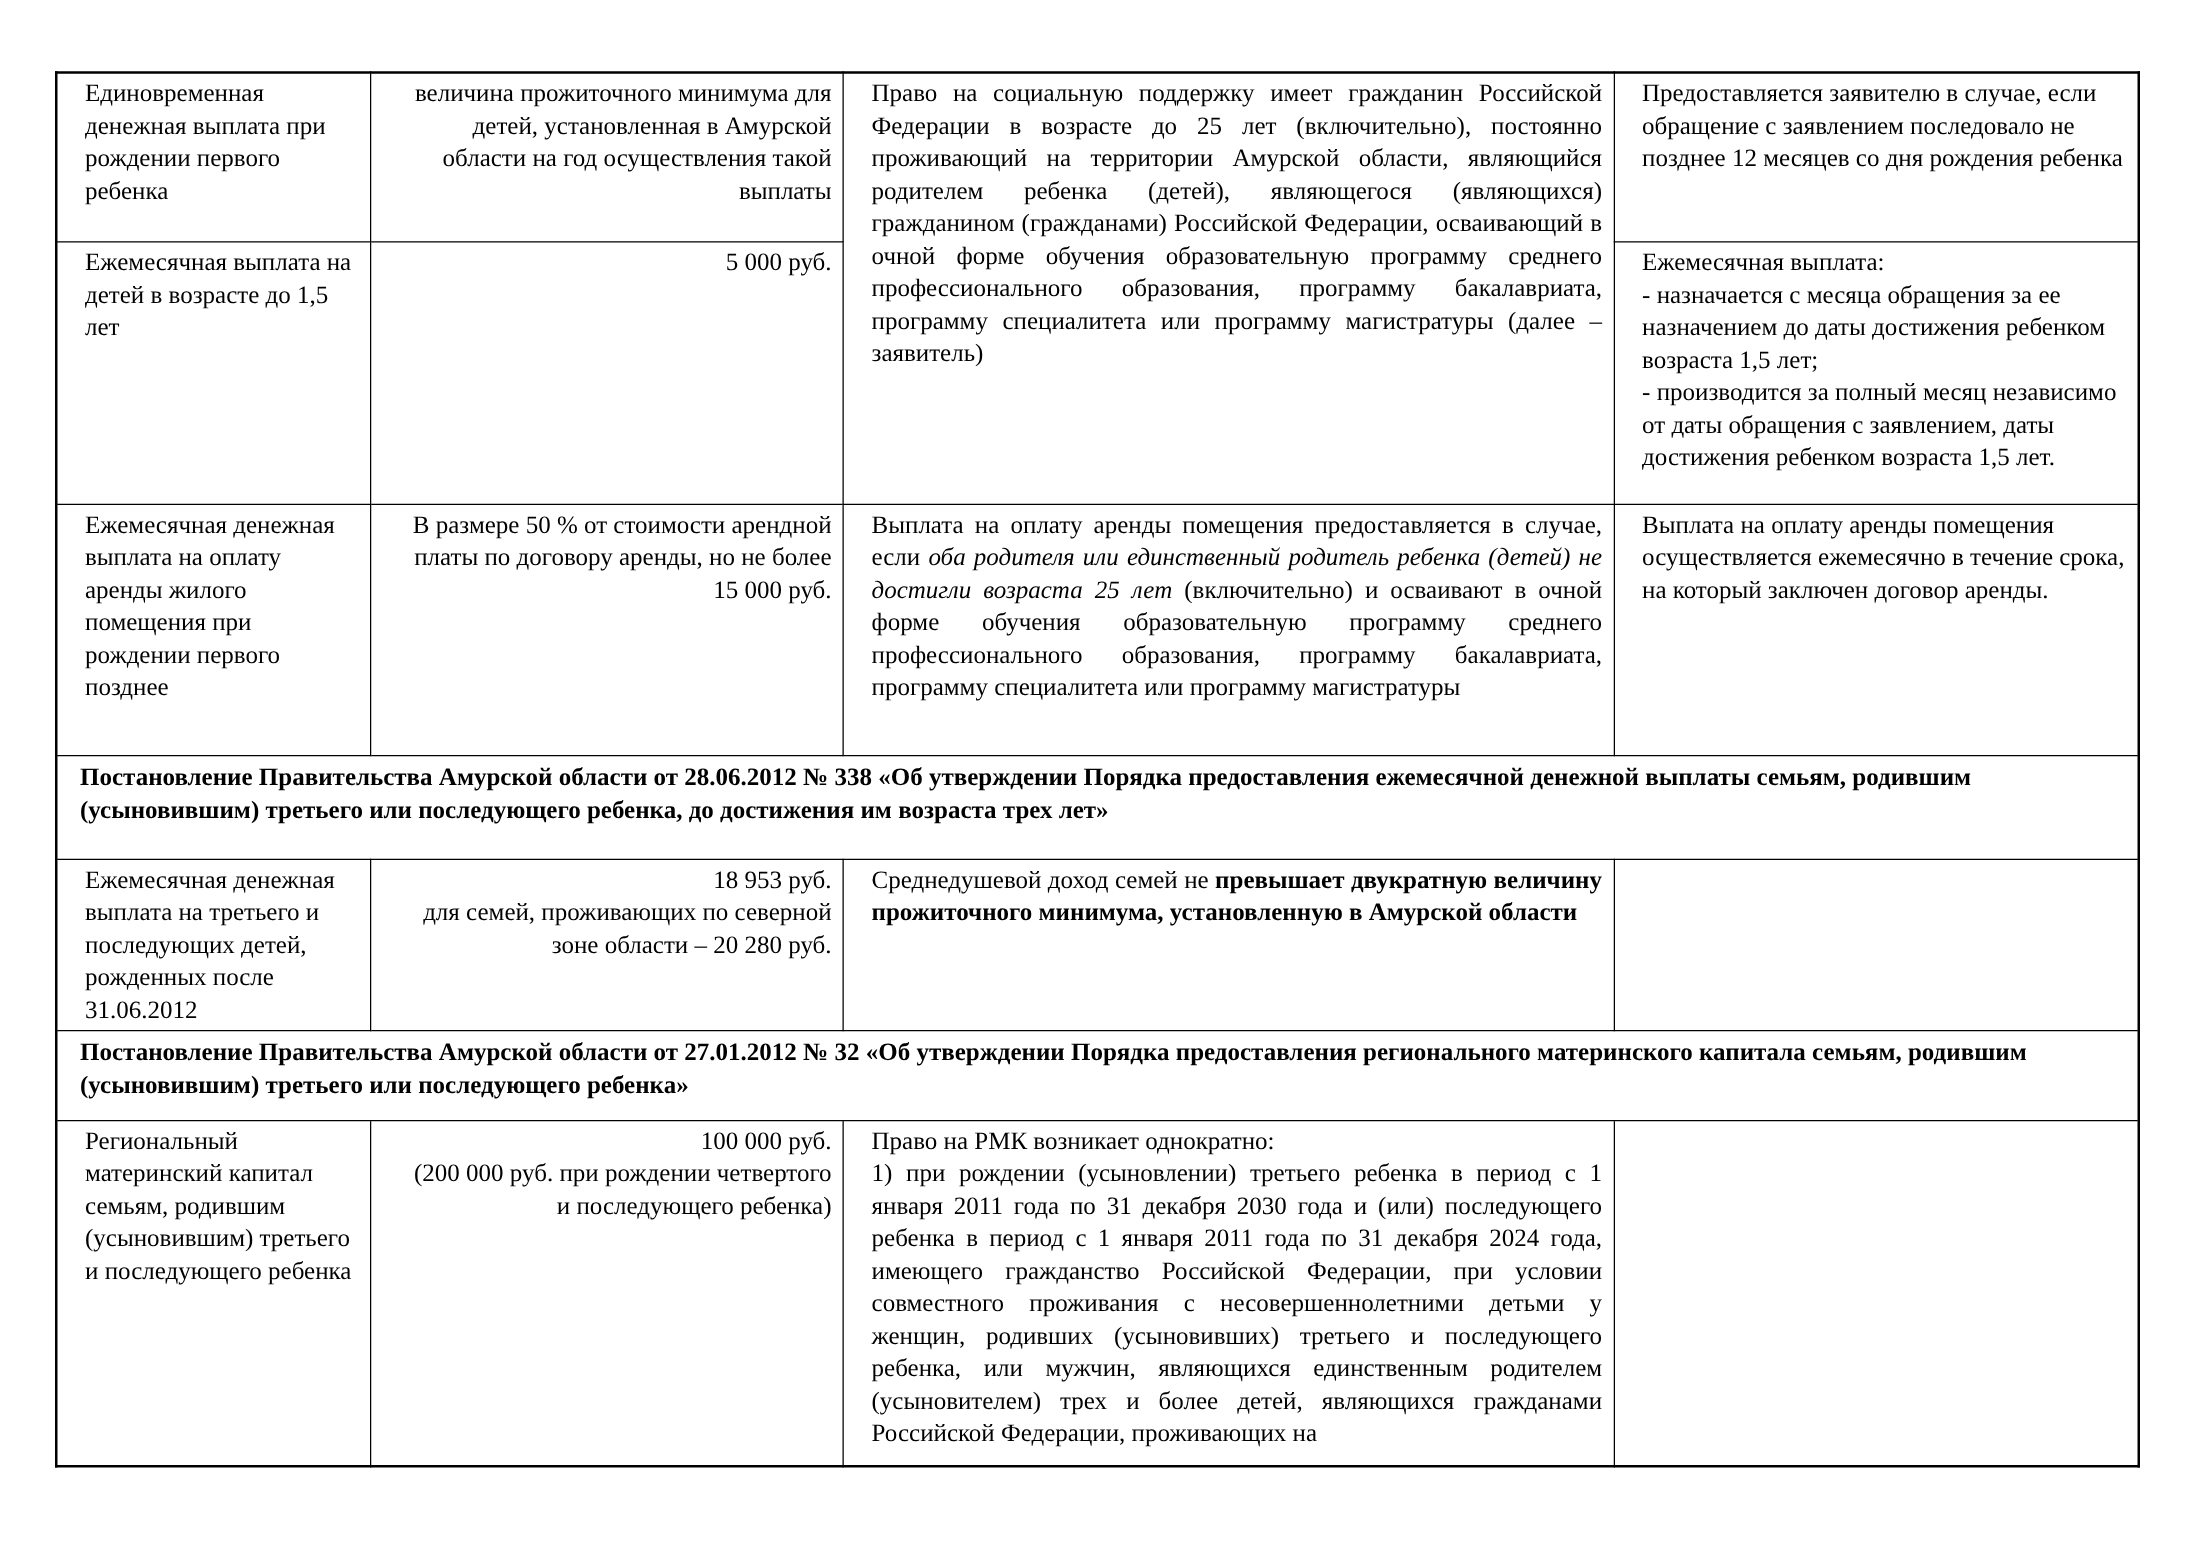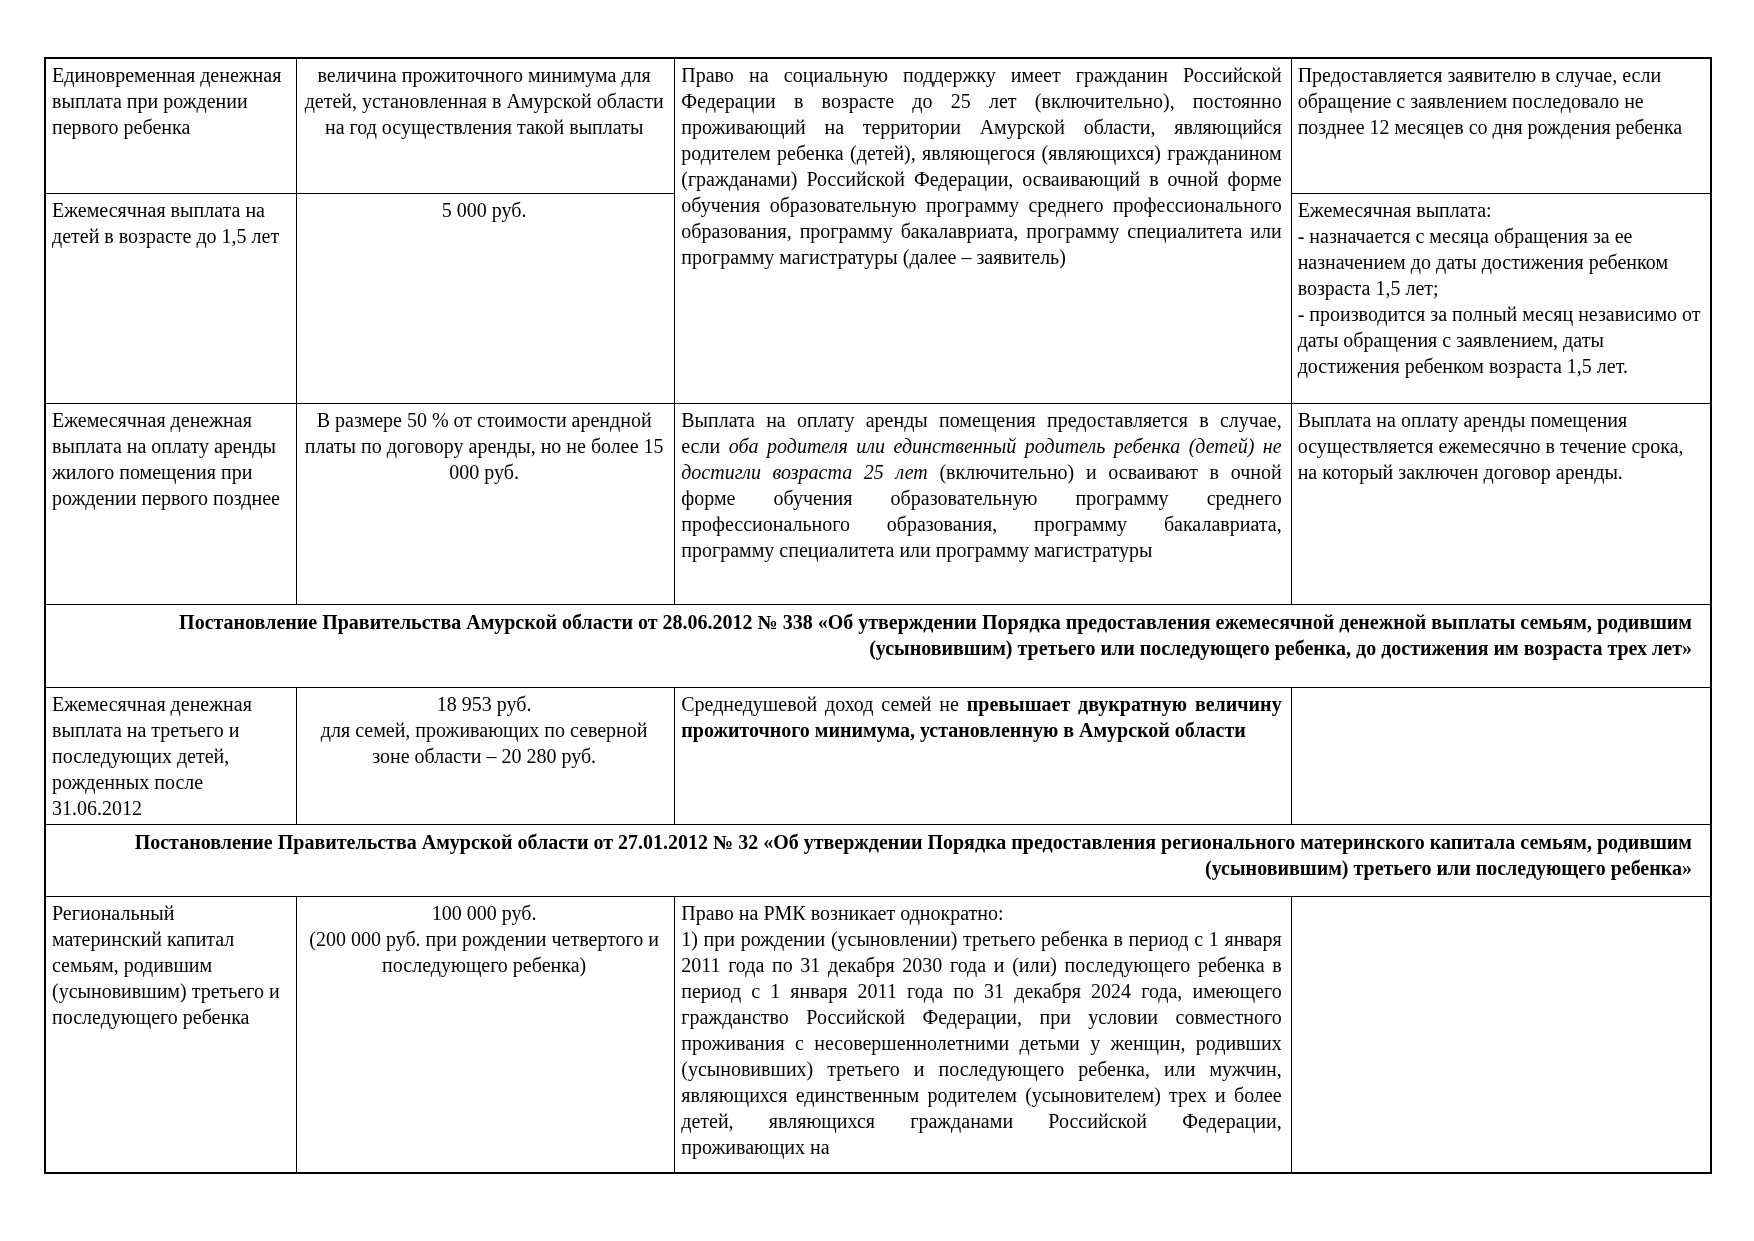--- a/index.html
+++ b/index.html
@@ -23,45 +23,45 @@
     left: 44px;
     top: 57px;
     width: 1668px;
     border-collapse: collapse;
     table-layout: fixed;
     border: 2px solid #000000;
   }
   table.benefits td {
     border: 1px solid #000000;
     vertical-align: top;
-    padding: 3px 9px 3px 6px;
+    padding: 3px 9px 3px 22px;
     font-size: 20px;
     line-height: 1.3;
     overflow: hidden;
   }
   col.c1 { width: 15.1%; }
   col.c2 { width: 22.7%; }
   col.c3 { width: 37.0%; }
   col.c4 { width: 25.2%; }
 
   tr.r1 { height: 135px; }
   tr.r2 { height: 210px; }
   tr.r3 { height: 201px; }
   tr.hrow1 { height: 83px; }
   tr.r4 { height: 130px; }
   tr.hrow2 { height: 72px; }
   tr.r5 { height: 277px; margin-top: 47px; }
 
-  td.center { text-align: center; }
+  td.center { text-align: right; }
   td.justify { text-align: justify; }
   td.left { text-align: left; }
 
   tr.header-row td {
     font-weight: bold;
-    text-align: right;
+    text-align: left;
     padding: 4px 18px;
   }
   .italic { font-style: italic; }
   .bold { font-weight: bold; }
   .line { display: block; }
 </style>
 </head>
 <body>
 
 <div class="page">

